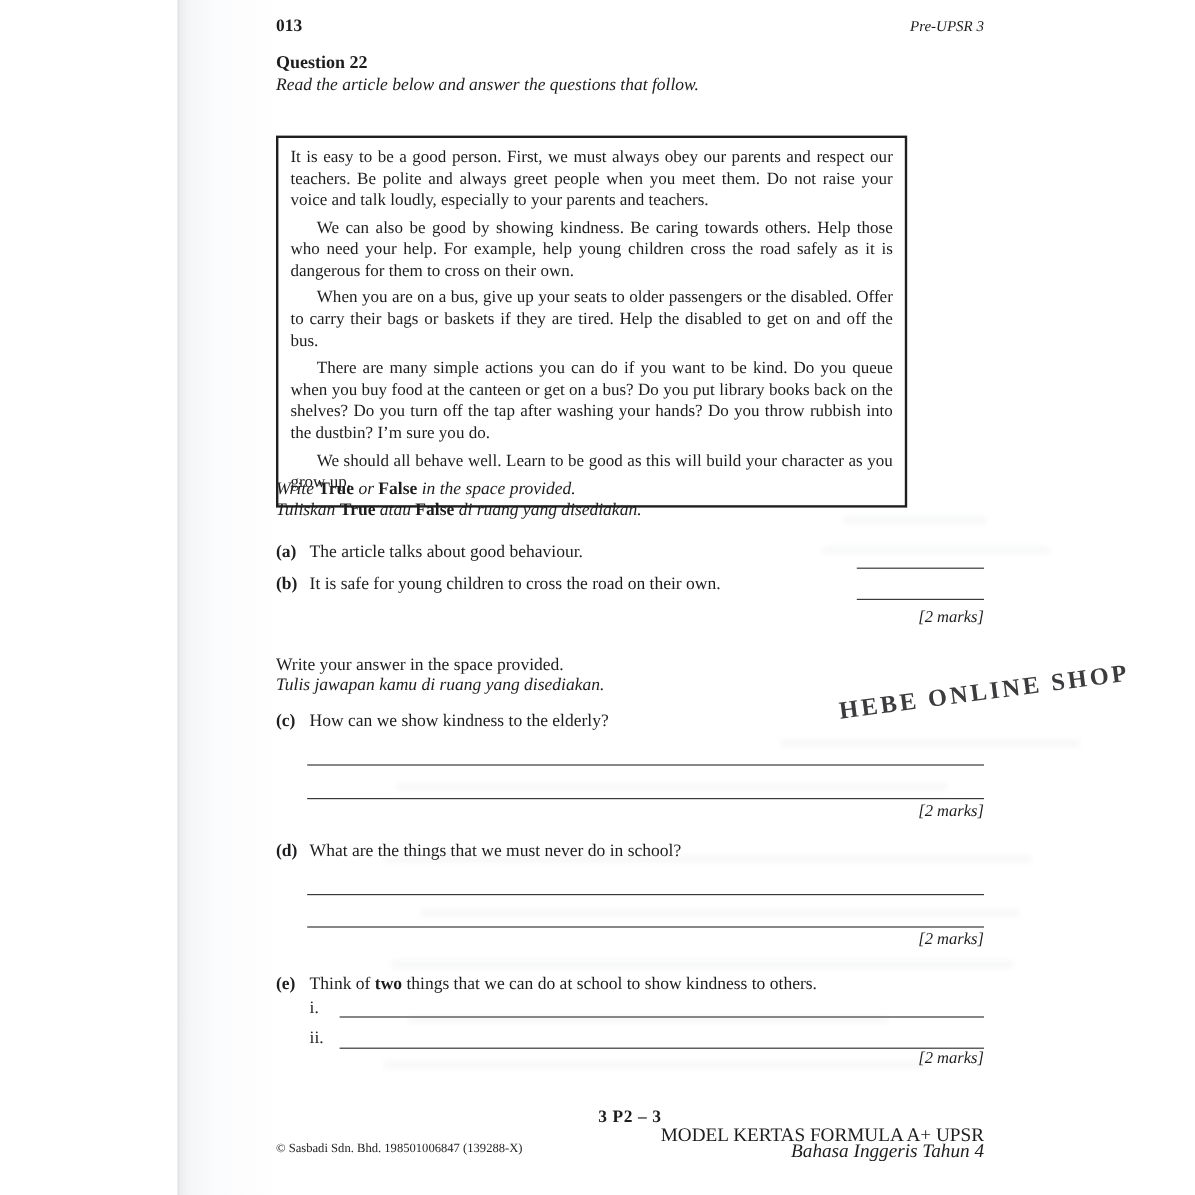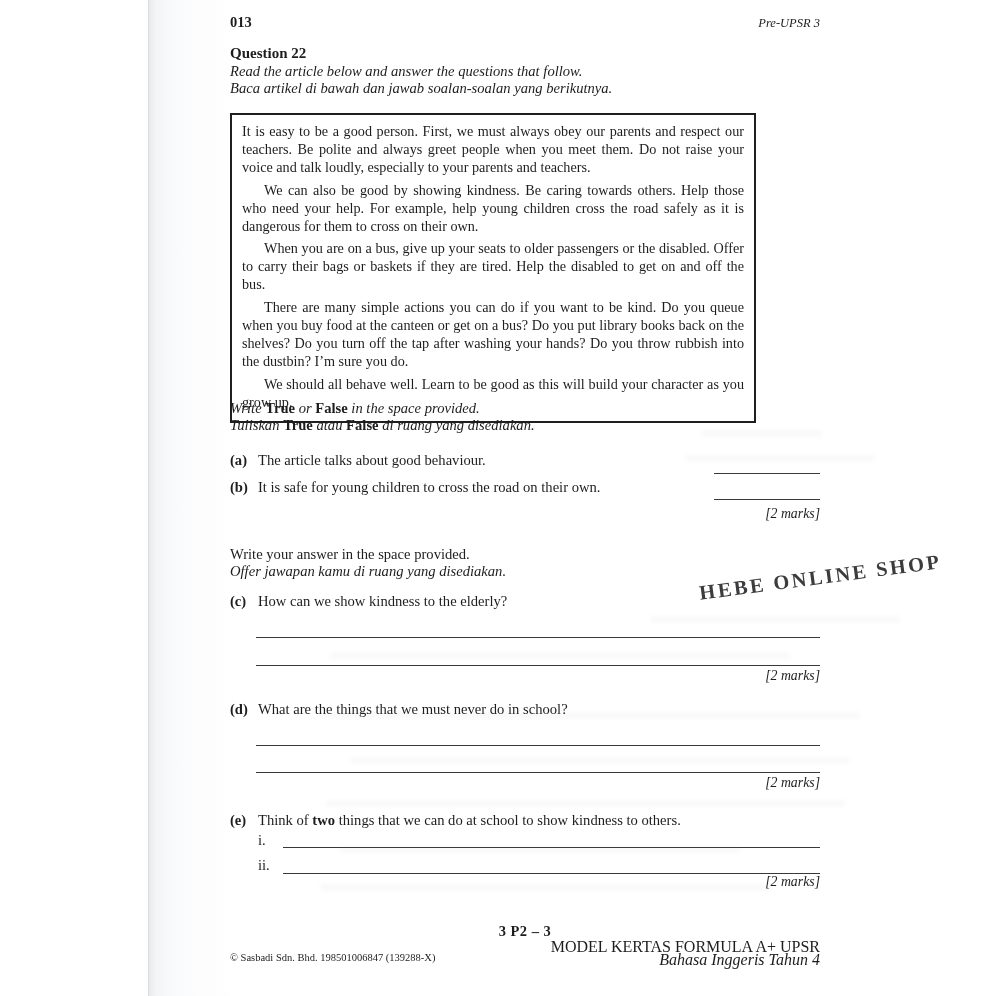--- a/index.html
+++ b/index.html
@@ -65,21 +65,20 @@
 <div class="sheet">
   <div class="content">
 
     <div class="abs hdr-row">
       <span class="pageno">013</span>
       <span class="edition">Pre-UPSR 3</span>
     </div>
 
     <div class="abs q-title">Question 22</div>
     <div class="abs instr" style="top:63px;font-style:italic;">Read the article below and answer the questions that follow.</div>
-    <div class="abs instr it" style="top:80px;">Baca artikel di bawah dan jawab soalan-soalan yang berikutnya.</div>
 
     <div class="abs article-box">
       <p>It is easy to be a good person. First, we must always obey our parents and respect our teachers. Be polite and always greet people when you meet them. Do not raise your voice and talk loudly, especially to your parents and teachers.</p>
       <p>We can also be good by showing kindness. Be caring towards others. Help those who need your help. For example, help young children cross the road safely as it is dangerous for them to cross on their own.</p>
       <p>When you are on a bus, give up your seats to older passengers or the disabled. Offer to carry their bags or baskets if they are tired. Help the disabled to get on and off the bus.</p>
       <p>There are many simple actions you can do if you want to be kind. Do you queue when you buy food at the canteen or get on a bus? Do you put library books back on the shelves? Do you turn off the tap after washing your hands? Do you throw rubbish into the dustbin? I’m sure you do.</p>
       <p>We should all behave well. Learn to be good as this will build your character as you grow up.</p>
     </div>
 
     <div class="abs instr it" style="top:400px;"><span>Write </span><span style="font-weight: bold; font-style: normal;">True</span><span> or </span><span style="font-weight: bold; font-style: normal;">False</span><span> in the space provided.</span></div>
@@ -92,21 +91,21 @@
     </div>
 
     <div class="abs tf-row" style="top:479px;">
       <span class="q-label">(b)</span>
       <span class="q-text">It is safe for young children to cross the road on their own.</span>
       <span class="blank" style="top:19px;"></span>
     </div>
     <div class="abs marks" style="top:506px;">[2 marks]</div>
 
     <div class="abs instr" style="top:546px;">Write your answer in the space provided.</div>
-    <div class="abs instr it" style="top:563px;">Offer jawapan kamu di ruang yang disediakan.</div>
+    <div class="abs instr it" style="top:563px;">Tulis jawapan kamu di ruang yang disediakan.</div>
 
     <div class="abs w-row" style="top:593px;">
       <span class="q-label">(c)</span>
       <span class="q-text">How can we show kindness to the elderly?</span>
     </div>
     <div class="abs ansline" style="top:636px;"></div>
     <div class="abs ansline" style="top:664px;"></div>
     <div class="abs marks" style="top:668px;">[2 marks]</div>
 
     <div class="abs w-row" style="top:701px;">

